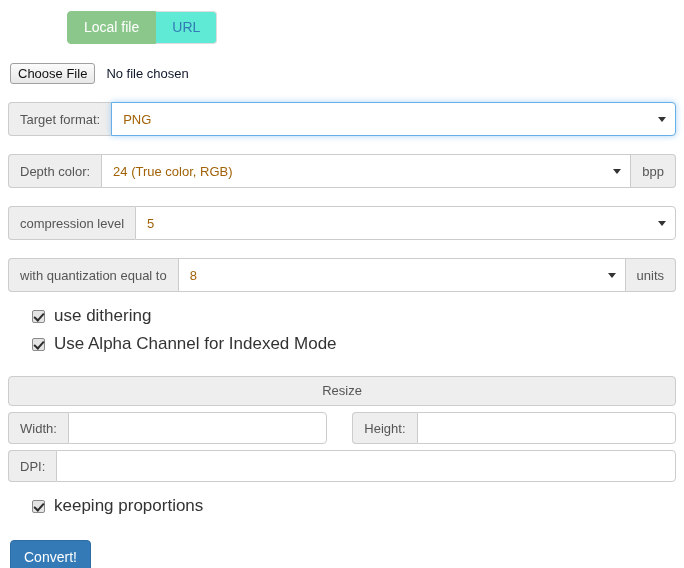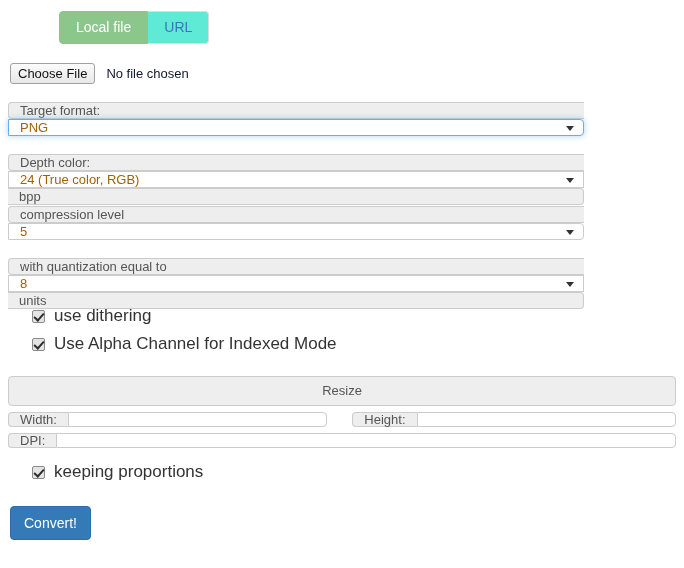--- a/index.html
+++ b/index.html
@@ -15,21 +15,21 @@
     height: 568px;
     overflow: hidden;
     font-size: 13px;
   }
 
   .page { padding: 8px 8px 0 8px; }
 
   
   .tabs {
     display: flex;
-    margin: 0 0 0 4px;
+    margin: 0 0 0 12px;
     padding-top: 3px;
     padding-left: 47px;
   }
   .tab {
     height: 33px;
     line-height: 31px;
     padding: 0 16px;
     font-size: 14px;
     border: 1px solid #dddddd;
     background: #5eead4;
@@ -66,24 +66,23 @@
   .file-name {
     margin-left: 11px;
     font-size: 13px;
     color: #0f172a;
   }
 
   
   .group {
     display: flex;
     align-items: stretch;
-    width: 576px;
+    width: 668px;
     margin-top: 18px;
     height: 34px;
-    flex-direction: column;
   }
   .addon {
     background: #eeeeee;
     border: 1px solid #cccccc;
     color: #555555;
     font-size: 13px;
     display: flex;
     align-items: center;
     padding: 0 11px;
     white-space: nowrap;
@@ -162,21 +161,21 @@
     height: 30px;
     line-height: 28px;
     text-align: center;
     font-size: 13px;
     color: #555555;
   }
   .resize-row {
     display: flex;
     align-items: stretch;
     margin-top: 6px;
-    height: 15px;
+    height: 32px;
   }
   .txt {
     background: #ffffff;
     border: 1px solid #cccccc;
     border-radius: 0 4px 4px 0;
     flex: 1 1 auto;
     min-width: 0;
     padding: 0 10px;
     font-size: 13px;
     color: #333333;

